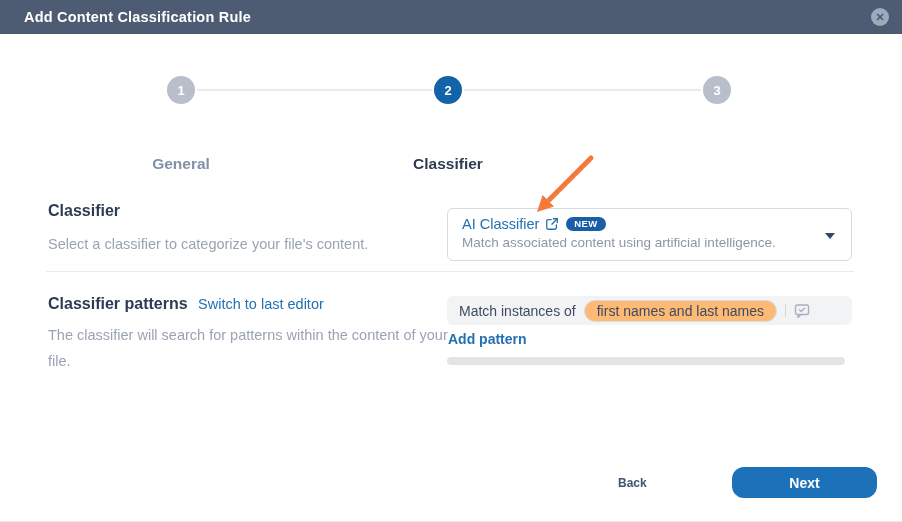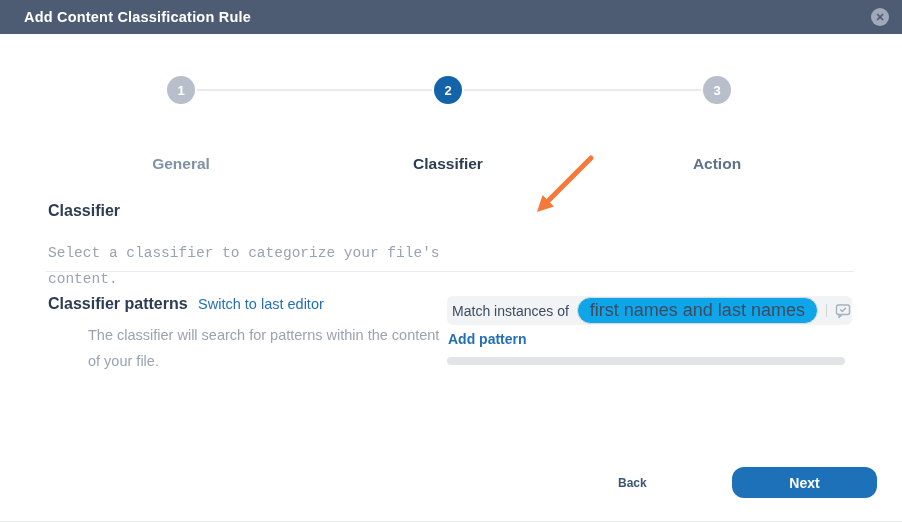--- a/index.html
+++ b/index.html
@@ -100,26 +100,25 @@
     border-top:6px solid #2c4a6b;
   }
   
   .annot-arrow{position:absolute;left:523px;top:150px;pointer-events:none;}
   
   .pattern-row{
     position:absolute;left:447px;top:296px;width:405px;height:29px;
     background:#f2f3f5;border-radius:6px;
     display:flex;align-items:center;gap:8px;padding:0 8px 0 12px;
     overflow:hidden;
-    justify-content:center;
   }
   .pattern-prefix{font-size:14px;color:#3e4b61;white-space:nowrap;}
   .pattern-pill{
-    background:#0ea5e9;border:1px solid var(--border-gray);border-radius:14px;
-    font-size:18px;color:#3e4b61;padding:2px 12px;white-space:nowrap;cursor:pointer;
+    background:#fdba74;border:1px solid var(--border-gray);border-radius:14px;
+    font-size:14px;color:#3e4b61;padding:2px 12px;white-space:nowrap;cursor:pointer;
   }
   .pattern-sep{width:1px;height:13px;background:#d3d7dd;flex:0 0 auto;}
   .icon-btn{background:none;border:none;padding:0;cursor:pointer;display:flex;}
   .add-pattern{
     position:absolute;left:448px;top:331px;
     color:var(--link-blue);font-size:14px;font-weight:700;cursor:pointer;text-decoration:none;
   }
   .hscrollbar{
     position:absolute;left:447px;top:357px;width:398px;height:8px;
     background:#e3e4e6;border-radius:4px;cursor:pointer;
@@ -156,41 +155,55 @@
   </div>
   <div class="step-circle active" style="left:434px;">
     <span>2</span>
   </div>
   <div class="step-circle inactive" style="left:703px;">
     <span>3</span>
   </div>
 
   <div class="step-label inactive" style="left:101px;">General</div>
   <div class="step-label active" style="left:368px;">Classifier</div>
-  <div class="step-label inactive2" style="left:637px;">Action</div>
 
   <div class="block-classifier">
     <div class="section-heading">Classifier</div>
-    <div class="section-desc" style="margin-top:20px;font-family:Liberation Mono, monospace;">Select a classifier to categorize your file's content.</div>
-  </div>
-
+    <div class="section-desc" style="margin-top:11px;">Select a classifier to categorize your file's content.</div>
+  </div>
+
+  <div class="dropdown">
+    <div class="dd-line1">
+      <a class="dd-name">
+        <span>AI Classifier</span>
+        <svg width="14" height="14" viewBox="0 0 16 16">
+          <path d="M7 3H3.6C2.7 3 2 3.7 2 4.6v7.8C2 13.3 2.7 14 3.6 14h7.8c.9 0 1.6-.7 1.6-1.6V9" fill="none" stroke="#2470b3" stroke-width="1.5" stroke-linecap="round"></path>
+          <path d="M9.5 2H14v4.5" fill="none" stroke="#2470b3" stroke-width="1.5" stroke-linecap="round"></path>
+          <path d="M14 2L7.8 8.2" fill="none" stroke="#2470b3" stroke-width="1.5" stroke-linecap="round"></path>
+        </svg>
+      </a>
+      <span class="badge">NEW</span>
+    </div>
+    <div class="dd-desc">Match associated content using artificial intelligence.</div>
+    <span class="caret"></span>
+  </div>
 
   <svg class="annot-arrow" width="80" height="72" viewBox="0 0 80 72">
     <line x1="68" y1="8" x2="26" y2="50" stroke="#f5793b" stroke-width="5" stroke-linecap="round"></line>
     <polygon points="14,62 31,56.4 19.6,45" fill="#f5793b"></polygon>
   </svg>
 
   <div class="divider"></div>
 
   <div class="block-patterns">
     <div>
       <span class="section-heading">Classifier patterns</span>
       <a class="inline-link">Switch to last editor</a>
     </div>
-    <div class="section-desc" style="margin-top:9px;margin-left:40px;">The classifier will search for patterns within the content of your file.</div>
+    <div class="section-desc" style="margin-top:9px;">The classifier will search for patterns within the content of your file.</div>
   </div>
 
   <div class="pattern-row">
     <span class="pattern-prefix">Match instances of</span>
     <span class="pattern-pill">first names and last names</span>
     <span class="pattern-sep"></span>
     <button class="icon-btn">
       <svg width="16" height="16" viewBox="0 0 16 16">
         <rect x="1.5" y="2" width="13" height="9.5" rx="1.8" fill="none" stroke="#a8b0bd" stroke-width="1.4"></rect>
         <path d="M4 11.5v3l3-3" fill="none" stroke="#a8b0bd" stroke-width="1.4" stroke-linejoin="round"></path>

